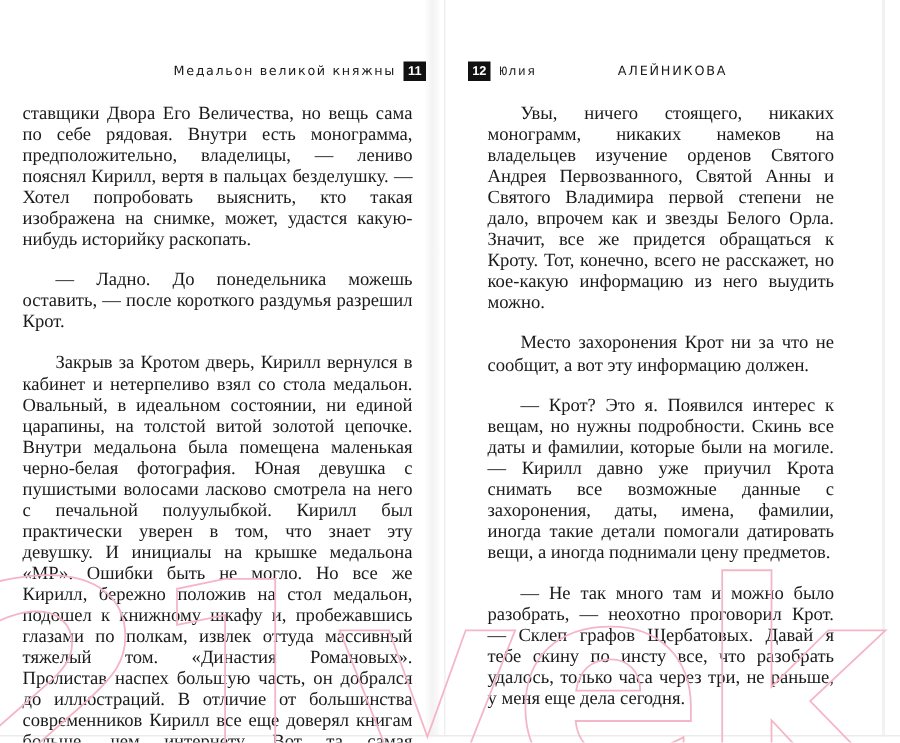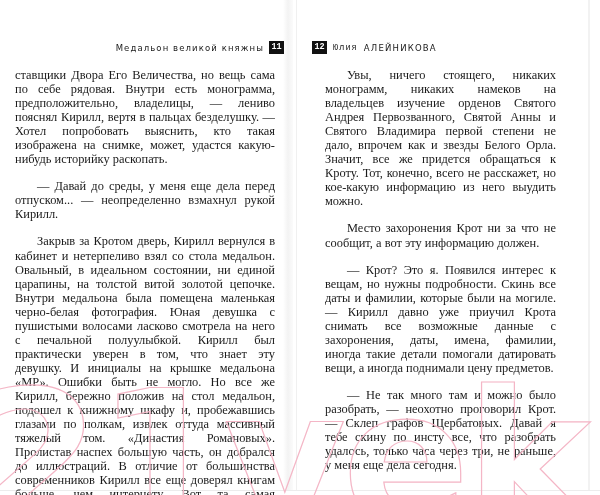--- a/index.html
+++ b/index.html
@@ -76,33 +76,33 @@
       right: 4px;
       justify-content: flex-end;
     }
     .page.right .running-head {
       left: 0;
     }
     .folio {
       display: inline-block;
       background: #111111;
       color: #ffffff;
-      font-family: Liberation Mono, monospace;
+      font-family: Liberation Sans, sans-serif;
       font-weight: bold;
       font-size: 8.5px;
       letter-spacing: 0;
       padding: 1px 2px;
       line-height: 11px;
       min-width: 11px;
       text-align: center;
     }
     .page.left .folio { margin-left: 5px; }
     .page.right .folio { margin-right: 6px; }
     .author-first { margin-right: 6px; font-family: Liberation Mono, monospace; }
-    .author-last { letter-spacing: 1.2px; }
+    .author-last { letter-spacing: 1.2px; margin-left: 48px; }
     .body-text {
       position: absolute;
       top: 55px;
       left: 0;
       right: 0;
       font-size: 12.4px;
       line-height: 14.05px;
       text-align: justify;
     }
     .body-text p {
@@ -137,21 +137,21 @@
   <div class="right-edge"></div>
   <div class="bottom-edge"></div>
 
   <div class="page left">
     <div class="running-head">
       <span>Медальон великой княжны</span>
       <span class="folio">11</span>
     </div>
     <div class="body-text">
       <p>ставщики Двора Его Величества, но вещь сама по себе рядовая. Внутри есть монограмма, предположительно, владелицы, — лениво пояснял Кирилл, вертя в пальцах безделушку. — Хотел попробовать выяснить, кто такая изображена на снимке, может, удастся какую-нибудь историйку раскопать.</p>
-      <p class="indent">— Давай до среды, у меня еще дела перед отпуском... — неопределенно взмахнул рукой Кирилл.</p>
+      <p class="indent">— Ладно. До понедельника можешь оставить, — после короткого раздумья разрешил Крот.</p>
       <p class="indent">Закрыв за Кротом дверь, Кирилл вернулся в кабинет и нетерпеливо взял со стола медальон. Овальный, в идеальном состоянии, ни единой царапины, на толстой витой золотой цепочке. Внутри медальона была помещена маленькая черно-белая фотография. Юная девушка с пушистыми волосами ласково смотрела на него с печальной полуулыбкой. Кирилл был практически уверен в том, что знает эту девушку. И инициалы на крышке медальона «МР». Ошибки быть не могло. Но все же Кирилл, бережно положив на стол медальон, подошел к книжному шкафу и, пробежавшись глазами по полкам, извлек оттуда массивный тяжелый том. «Династия Романовых». Пролистав наспех большую часть, он добрался до иллюстраций. В отличие от большинства современников Кирилл все еще доверял книгам больше, чем интернету. Вот та самая фотография. Тот же ракурс, то же выражение глаз, то же платье. Великая княжна Мария Николаевна Романова, дочь последнего российского императора.</p>
 
     </div>
   </div>
 
   <div class="page right">
     <div class="running-head">
       <span class="folio">12</span>
       <span class="author-first">Юлия</span>
       <span class="author-last">АЛЕЙНИКОВА</span>

